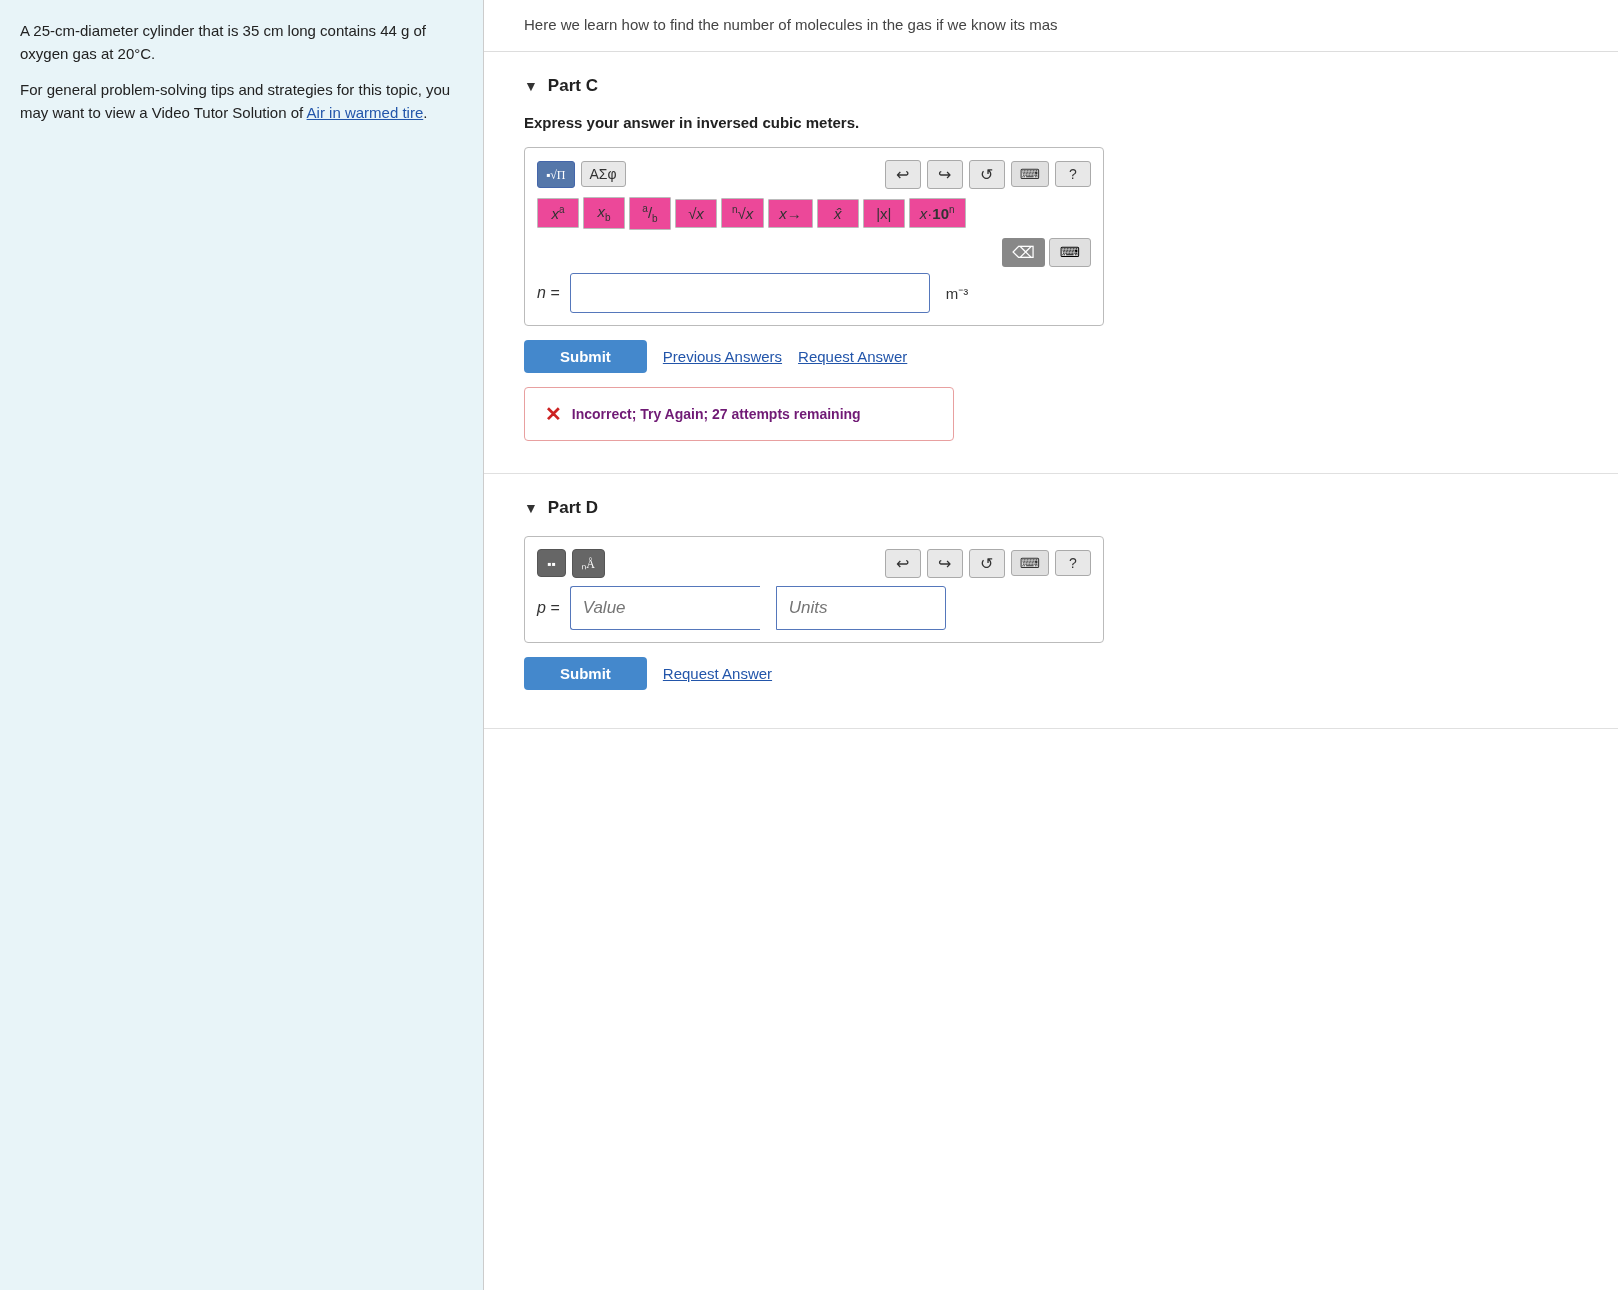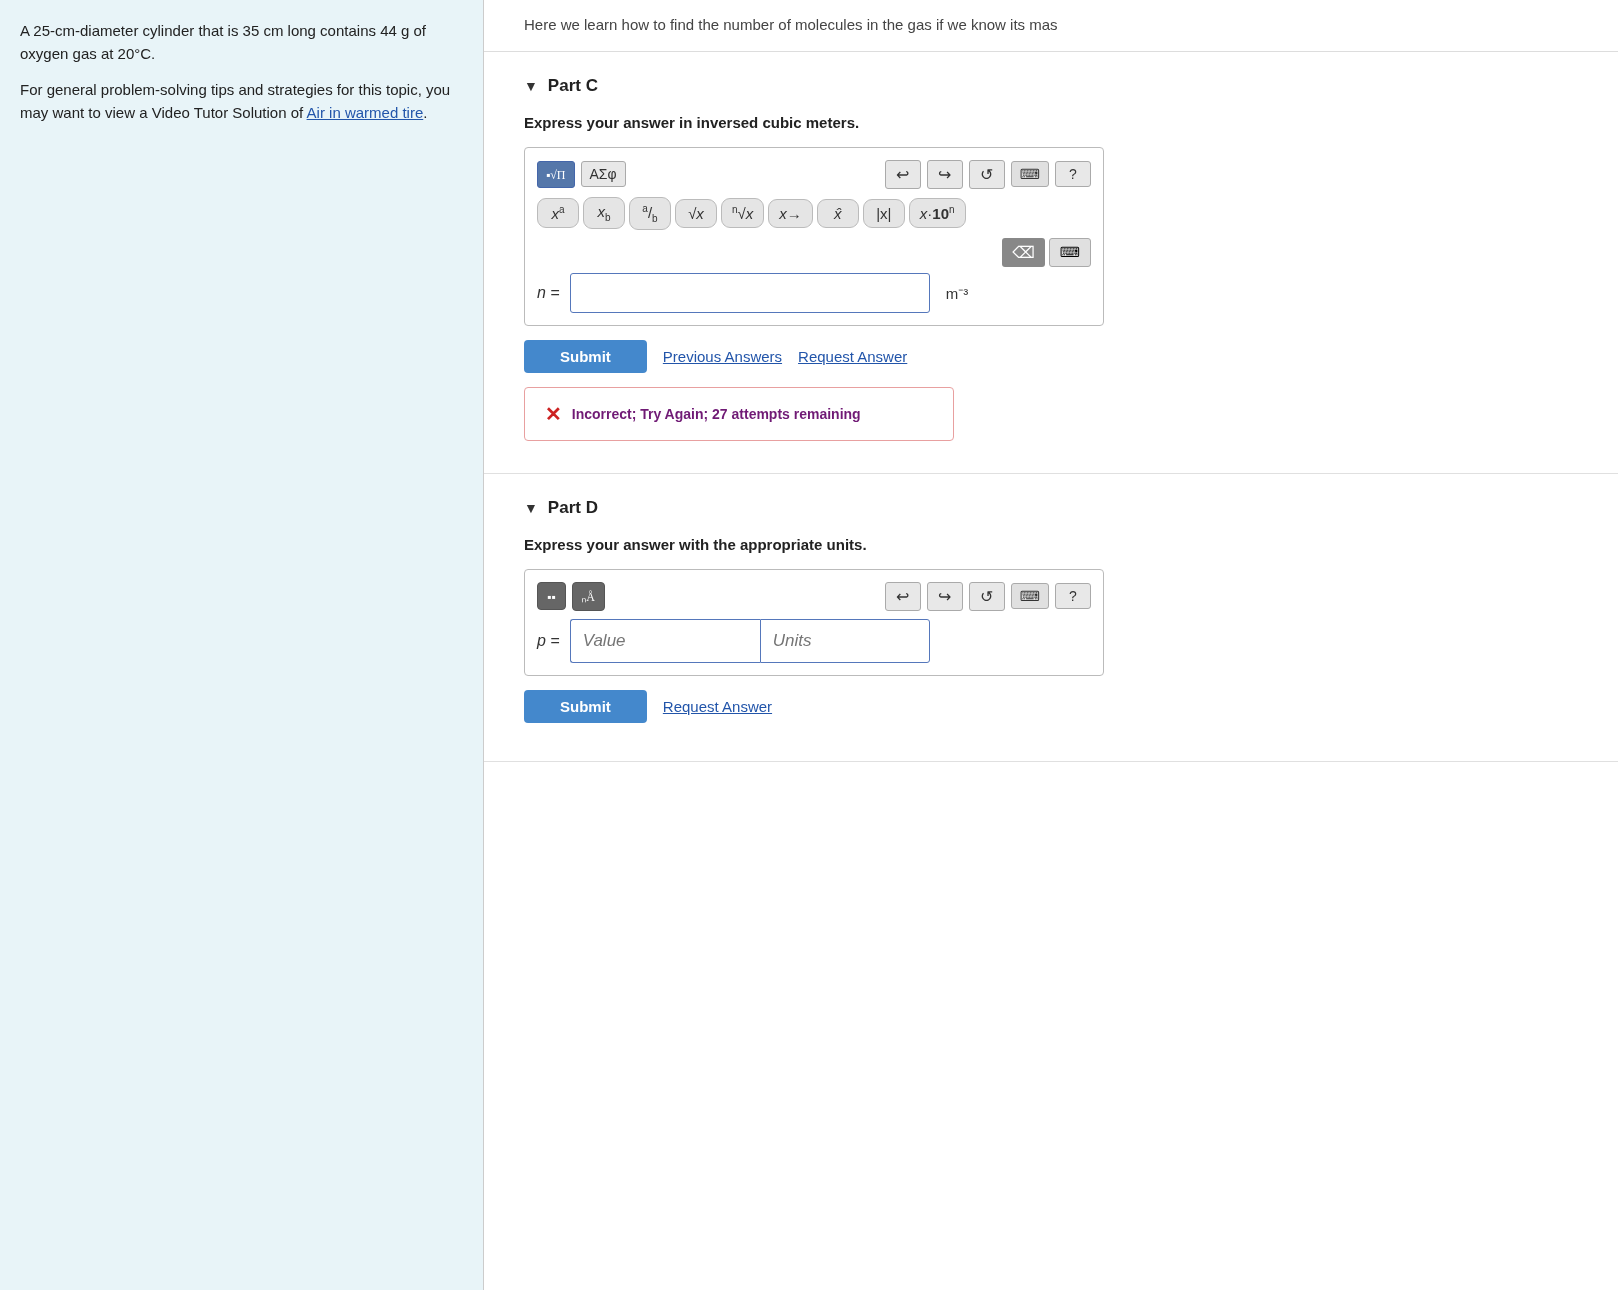--- a/index.html
+++ b/index.html
@@ -128,22 +128,22 @@
 
     .math-toolbar-symbols {
       display: flex;
       align-items: center;
       gap: 4px;
       margin-bottom: 8px;
     }
 
     .math-symbol-btn {
       border: 1px solid #bbb;
-      background: #e5e5e5;
-      border-radius: 9px;
+      background: #ec4899;
+      border-radius: 1px;
       padding: 5px 10px;
       font-size: 15px;
       cursor: pointer;
       min-width: 42px;
       text-align: center;
       color: #333;
     }
 
     .math-input-row {
       display: flex;
@@ -245,21 +245,21 @@
       font-weight: bold;
       font-size: 14px;
       color: #701a75;
       text-align: right;
     }
 
     
     .value-units-row {
       display: flex;
       align-items: center;
-      gap: 0;
+      gap: 16px;
     }
     .value-field {
       border: 1px solid #5577bb;
       border-right: none;
       border-radius: 3px 0 0 3px;
       height: 44px;
       width: 190px;
       font-size: 17px;
       font-style: italic;
       padding: 4px 12px;
@@ -365,21 +365,20 @@
       <span class="incorrect-text">Incorrect; Try Again; 27 attempts remaining</span>
     </div>
   </div>
 
   <div class="part-section">
     <div class="part-header">
       <span class="chevron">▼</span>
       <span class="part-title">Part D</span>
     </div>
 
-    <p class="instruction-text">Express your answer with the appropriate units.</p>
 
     <div class="math-input-container">
 
       <div class="math-toolbar-top">
         <button class="toolbar-icon-dark">
           <span style="font-size:12px;">▪▪</span>
         </button>
         <button class="toolbar-icon-dark">
           <span style="font-size:12px; font-family:serif;">ₙÅ</span>
         </button>

